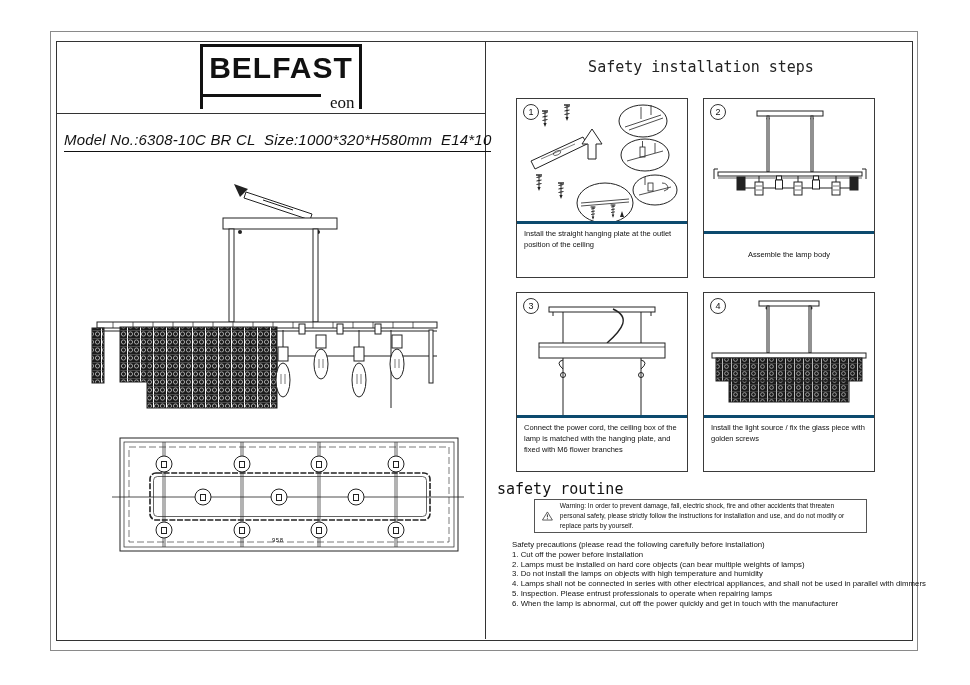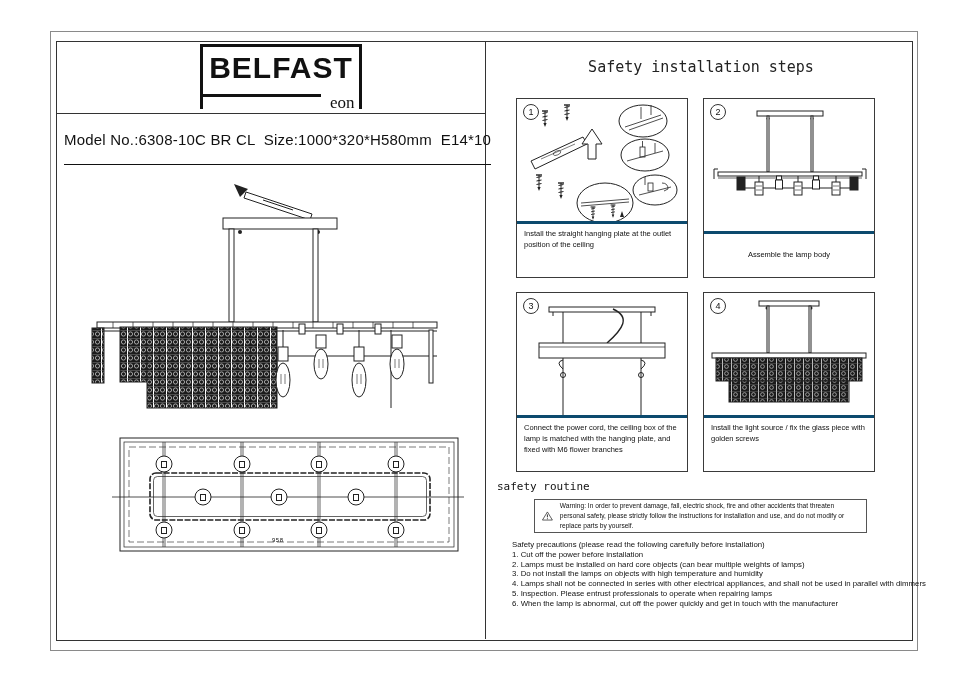--- a/index.html
+++ b/index.html
@@ -15,36 +15,36 @@
   .logo-box{left:200px;top:44px;width:156px;height:62px;border:3px solid #111;border-bottom:none;}
   .logo-name{position:absolute;left:0;right:0;top:4px;text-align:center;
              font-weight:bold;font-size:30px;letter-spacing:1px;color:#111;}
   .logo-bottom{position:absolute;left:-3px;right:-3px;bottom:-2px;display:flex;}
   .logo-line{height:2.5px;background:#111;flex:1;margin-bottom:4px;}
   .logo-eon{font-family:"Liberation Serif",serif;font-size:17px;line-height:17px;
             padding:0 5px 0 9px;color:#111;}
   .logo-tick{width:2.5px;height:9px;background:#111;margin-bottom:2px;}
 
   .model-line{left:64px;top:131px;font-size:15px;letter-spacing:.2px;color:#111;
-              border-bottom:1.5px solid #111;padding-bottom:16px;white-space:nowrap;}
+              border-bottom:1.5px solid #111;padding-bottom:3px;white-space:nowrap;font-style:italic;}
 
   
   .ri-title{left:487px;top:58px;width:428px;text-align:center;
             font-family:"DejaVu Sans Mono",monospace;font-size:15px;color:#222;}
   .panel{width:170px;height:178px;border:1px solid #3a3a3a;background:#fff;
          display:flex;flex-direction:column;}
   .panel-img{flex:1;overflow:hidden;}
   .panel-img svg{display:block;}
   .panel-cap{height:43px;border-top:3px solid #0c4a6e;font-size:7.5px;line-height:1.45;
              padding:5px 7px;color:#111;}
   .panel-cap.center{display:flex;align-items:center;justify-content:center;padding:0 6px;}
   .step-num{position:absolute;left:6px;top:5px;width:14px;height:14px;border:1px solid #333;
             border-radius:50%;font-size:9px;line-height:14px;text-align:center;background:#fff;color:#111;}
 
-  .safety-label{left:497px;top:480px;font-family:"DejaVu Sans Mono",monospace;font-size:11px;color:#111;}
+  .safety-label{left:497px;top:480px;font-family:"DejaVu Sans Mono",monospace;font-size:15px;color:#111;}
   .warn-box{left:534px;top:499px;width:333px;height:34px;border:1px solid #555;
             display:flex;align-items:center;gap:7px;padding:2px 7px;box-sizing:border-box;}
   .warn-text{font-size:6.6px;line-height:1.5;color:#111;}
   .precautions{left:500px;top:540px;width:416px;font-size:7.8px;line-height:9.8px;color:#111;margin-left:12px;}
 
   .plan-wrap{left:112px;top:428px;width:352px;height:128px;}
   .dim-label{position:absolute;left:160px;top:109px;font-size:6px;color:#111;letter-spacing:.5px;}
 
   svg{stroke-linecap:butt;}
 </style>

